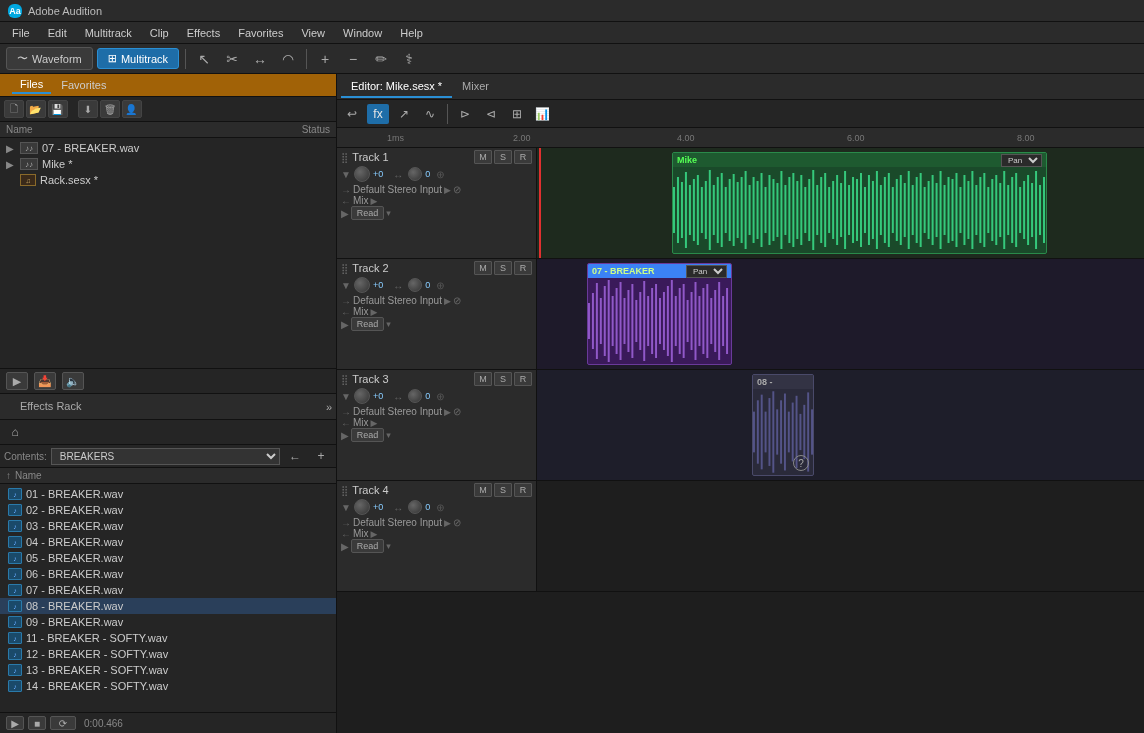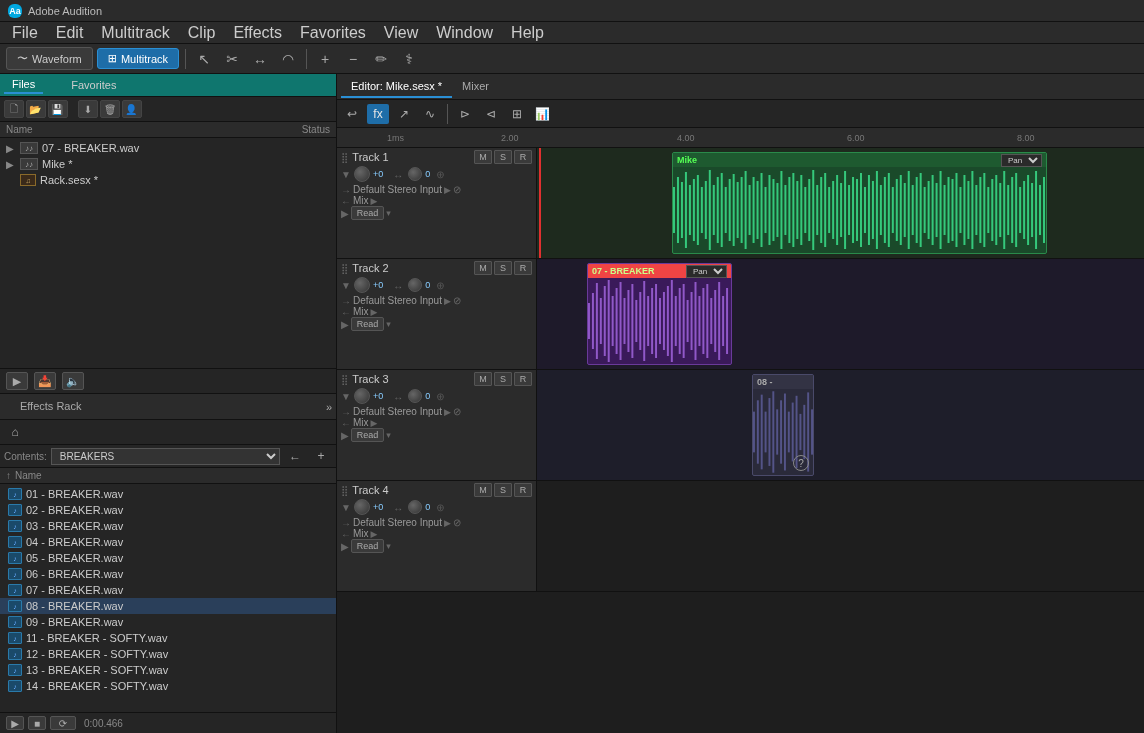--- a/index.html
+++ b/index.html
@@ -43,21 +43,21 @@
       align-items: center;
       padding: 0 4px;
       border-bottom: 1px solid #111;
       gap: 2px;
     }
     .menu-item {
       padding: 2px 8px;
       color: #ccc;
       cursor: pointer;
       border-radius: 2px;
-      font-size: 16px;
+      font-size: 11px;
     }
 
     
     #toolbar {
       background: #2b2b2b;
       height: 30px;
       display: flex;
       align-items: center;
       padding: 0 6px;
       border-bottom: 1px solid #111;
@@ -107,25 +107,25 @@
     }
 
     
     #files-panel {
       height: 320px;
       border-bottom: 1px solid #111;
       display: flex;
       flex-direction: column;
     }
     #files-toolbar {
-      background: #0f766e;
-      padding: 2px 4px;
+      background: #a16207;
+      padding: 2px 12px;
       display: flex;
       align-items: center;
-      gap: 20px;
+      gap: 2px;
       border-bottom: 1px solid #111;
     }
     .files-tab {
       padding: 2px 8px;
       color: #ccc;
       cursor: pointer;
       font-size: 11px;
     }
     .files-tab.active { color: #fff; border-bottom: 2px solid #2a8fd4; }
     #files-icons {
@@ -477,21 +477,21 @@
       bottom: 0;
       overflow: hidden;
     }
 
     
     .clip-green { background: #1a4a2a; border-color: #2a8a4a; }
     .clip-green .clip-header { background: #1e5a30; color: #5f5; }
 
     
     .clip-purple { background: #3a1a5a; border-color: #6a3a9a; }
-    .clip-purple .clip-header { background: #ef4444; color: #cf8; }
+    .clip-purple .clip-header { background: #3b82f6; color: #cf8; }
 
     
     .clip-gray { background: #2a2a3a; border-color: #4a4a6a; }
     .clip-gray .clip-header { background: #333344; color: #aaa; text-align: center; }
 
     .pan-select {
       background: #2a2a2a; border: 1px solid #555;
       color: #ccc; font-size: 8px; padding: 0 2px;
     }
 
@@ -753,21 +753,21 @@
       <button class="track-tool-btn">⊳</button>
       <button class="track-tool-btn">⊲</button>
       <button class="track-tool-btn">⊞</button>
       <button class="track-tool-btn">📊</button>
     </div>
 
     <div id="timeline-area">
 
       <div id="time-ruler">
         <span class="ruler-mark" style="left:50px">1ms</span>
-        <span class="ruler-mark" style="left:164px">2.00</span>
+        <span class="ruler-mark" style="left:176px">2.00</span>
         <span class="ruler-mark" style="left:340px">4.00</span>
         <span class="ruler-mark" style="left:510px">6.00</span>
         <span class="ruler-mark" style="left:680px">8.00</span>
 
       </div>
 
       <div id="tracks-container">
 
         <div class="track-row">
           <div class="track-controls">

